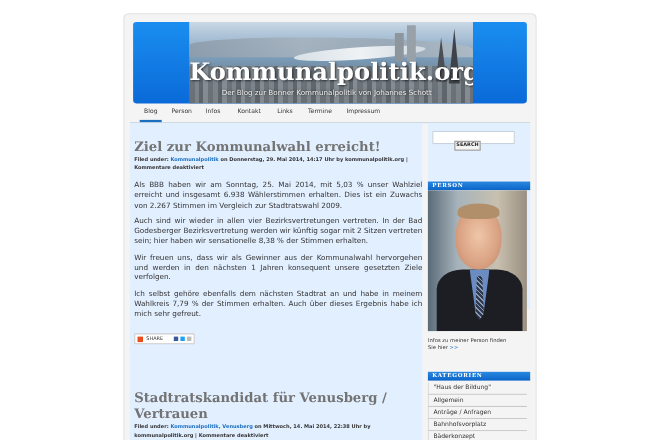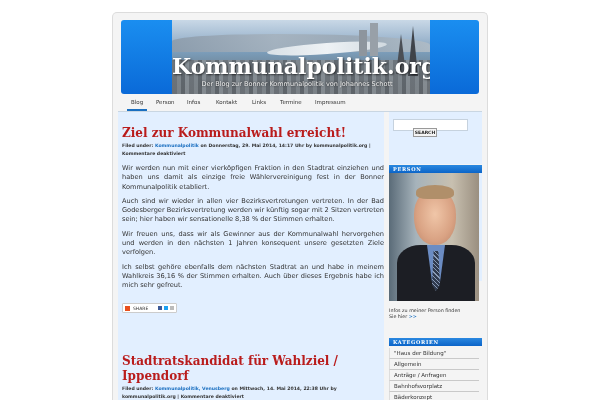--- a/index.html
+++ b/index.html
@@ -27,21 +27,21 @@
                 font-family:"DejaVu Serif", serif; font-weight:bold; font-size:22px; color:#ffffff;
                 text-shadow:1px 1px 2px rgba(0,0,0,0.6); letter-spacing:0px; }
   .site-tagline { position:absolute; left:0; top:60px; width:250px; text-align:center;
                   font-size:6.5px; color:#f0f0f0; text-shadow:0 0 2px rgba(0,0,0,0.8); }
   .nav { position:absolute; left:5px; top:84px; width:364px; height:14px; border-bottom:1px solid #c9d6e2; }
   .nav-item { position:absolute; top:2px; font-size:5.5px; color:#333; }
   .nav-item.active::after { content:""; position:absolute; left:-4px; right:-4px; top:10px; height:2px; background:#1a6fc0; }
   .main { position:absolute; left:5px; top:99px; width:266px; height:301px; background:#e2efff; }
   .sidebar { position:absolute; left:276px; top:99px; width:93px; height:301px; }
   .post { position:absolute; left:4px; width:262px; }
-  .post-title { font-family:"DejaVu Serif", serif; font-weight:bold; font-size:12px; color:#b91c1c; line-height:15px; }
+  .post-title { font-family:"DejaVu Serif", serif; font-weight:bold; font-size:12px; color:#737373; line-height:15px; }
   .post-meta { font-size:4.6px; font-weight:bold; color:#333; line-height:8px; margin-top:1px; }
   .post-meta a { color:#1a6fc0; }
   .post-body p { margin:0 0 5px 0; font-size:6.6px; line-height:9.3px; color:#333; text-align:justify; }
   .share { display:inline-flex; align-items:center; height:8px; border:1px solid #ccc; background:#fff; padding:0 2px; font-size:4.5px; color:#333; border-radius:1px; }
   .share .ico { width:5px; height:5px; background:#e94f1d; margin-right:3px; }
   .share .b { width:4px; height:4px; margin-left:2px; }
   .search-box { position:absolute; left:4px; top:7px; width:69px; height:8px; background:#fff; border:1px solid #c6d2de; }
   .search-btn { position:absolute; left:24px; top:16px; width:22px; height:7px; background:#f4f4f4; border:1px solid #999;
                 font-size:4.5px; text-align:center; line-height:7px; color:#222; font-weight:bold; }
   .search-bg { position:absolute; left:0; top:0; width:93px; height:52px; background:#e2efff; }
@@ -89,36 +89,36 @@
     <span class="nav-item" style="left:197px">Impressum</span>
   </div>
 
   <div class="main">
     <div class="post" style="top:14px">
       <div class="post-title">Ziel zur Kommunalwahl erreicht!</div>
       <div class="post-meta">
         <span>Filed under: </span><a>Kommunalpolitik</a><span> on Donnerstag, 29. Mai 2014, 14:17 Uhr by kommunalpolitik.org | Kommentare deaktiviert</span>
       </div>
       <div class="post-body" style="margin-top:6px">
-        <p>Wir werden nun mit einer vierköpfigen Fraktion in den Stadtrat einziehen und haben uns damit als einzige freie Wählervereinigung fest in der Bonner Kommunalpolitik etabliert.</p>
+        <p>Als BBB haben wir am Sonntag, 25. Mai 2014, mit 5,03 % unser Wahlziel erreicht und insgesamt 6.938 Wählerstimmen erhalten. Dies ist ein Zuwachs von 2.267 Stimmen im Vergleich zur Stadtratswahl 2009.</p>
         <p>Auch sind wir wieder in allen vier Bezirksvertretungen vertreten. In der Bad Godesberger Bezirksvertretung werden wir künftig sogar mit 2 Sitzen vertreten sein; hier haben wir sensationelle 8,38 % der Stimmen erhalten.</p>
         <p>Wir freuen uns, dass wir als Gewinner aus der Kommunalwahl hervorgehen und werden in den nächsten 1 Jahren konsequent unsere gesetzten Ziele verfolgen.</p>
-        <p>Ich selbst gehöre ebenfalls dem nächsten Stadtrat an und habe in meinem Wahlkreis 36,16 % der Stimmen erhalten. Auch über dieses Ergebnis habe ich mich sehr gefreut.</p>
+        <p>Ich selbst gehöre ebenfalls dem nächsten Stadtrat an und habe in meinem Wahlkreis 7,79 % der Stimmen erhalten. Auch über dieses Ergebnis habe ich mich sehr gefreut.</p>
       </div>
       <div class="share">
         <span class="ico"></span>
         <span>SHARE</span>
         <span class="b" style="background:#3b5998;margin-left:10px"></span>
         <span class="b" style="background:#1da1f2"></span>
         <span class="b" style="background:#bbb"></span>
       </div>
     </div>
 
     <div class="post" style="top:242px">
-      <div class="post-title">Stadtratskandidat für Wahlziel / Ippendorf</div>
+      <div class="post-title">Stadtratskandidat für Venusberg / Vertrauen</div>
       <div class="post-meta">
         <span>Filed under: </span><a>Kommunalpolitik, Venusberg</a><span> on Mittwoch, 14. Mai 2014, 22:38 Uhr by kommunalpolitik.org | Kommentare deaktiviert</span>
       </div>
 
     </div>
   </div>
 
   <div class="sidebar">
     <div class="search-bg">
       <input class="search-box" placeholder="" style="">

